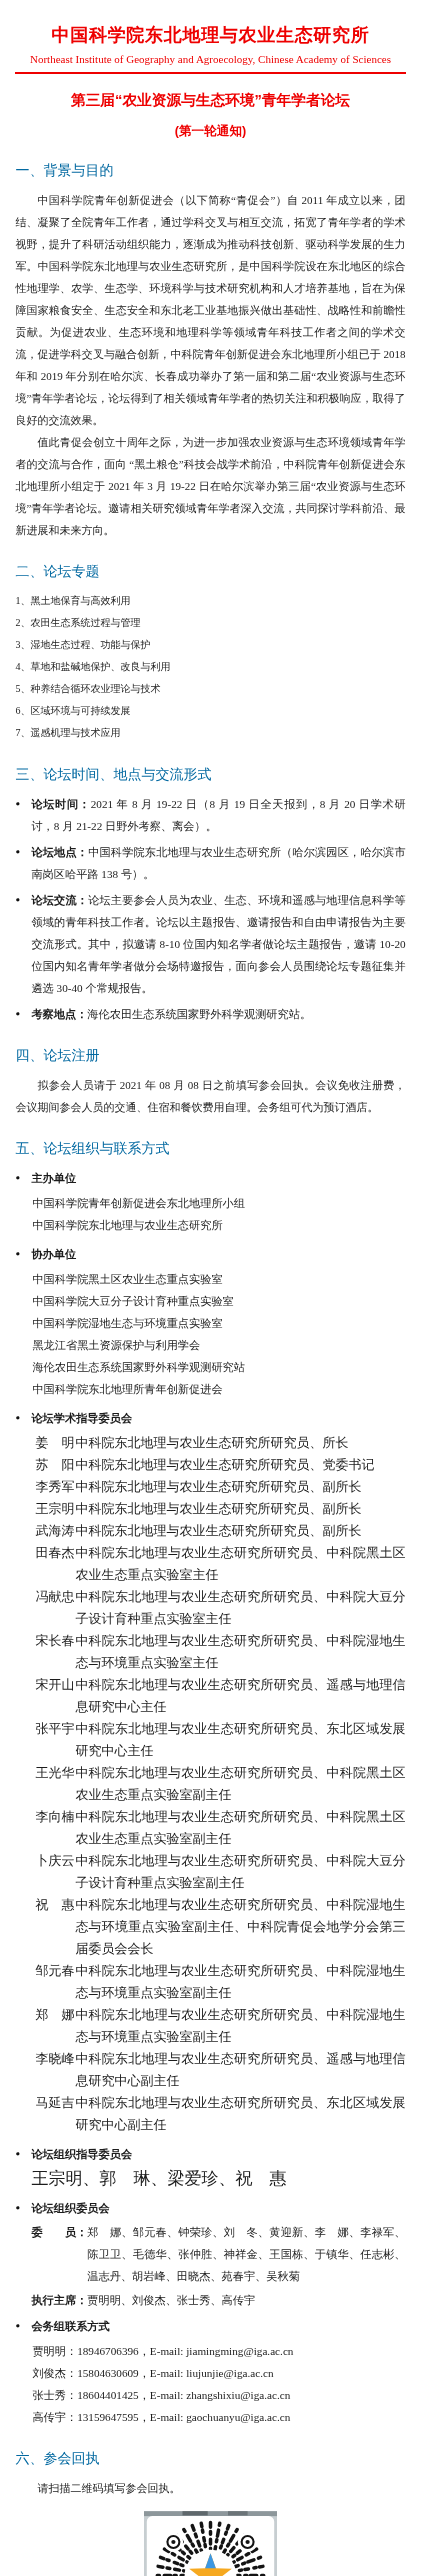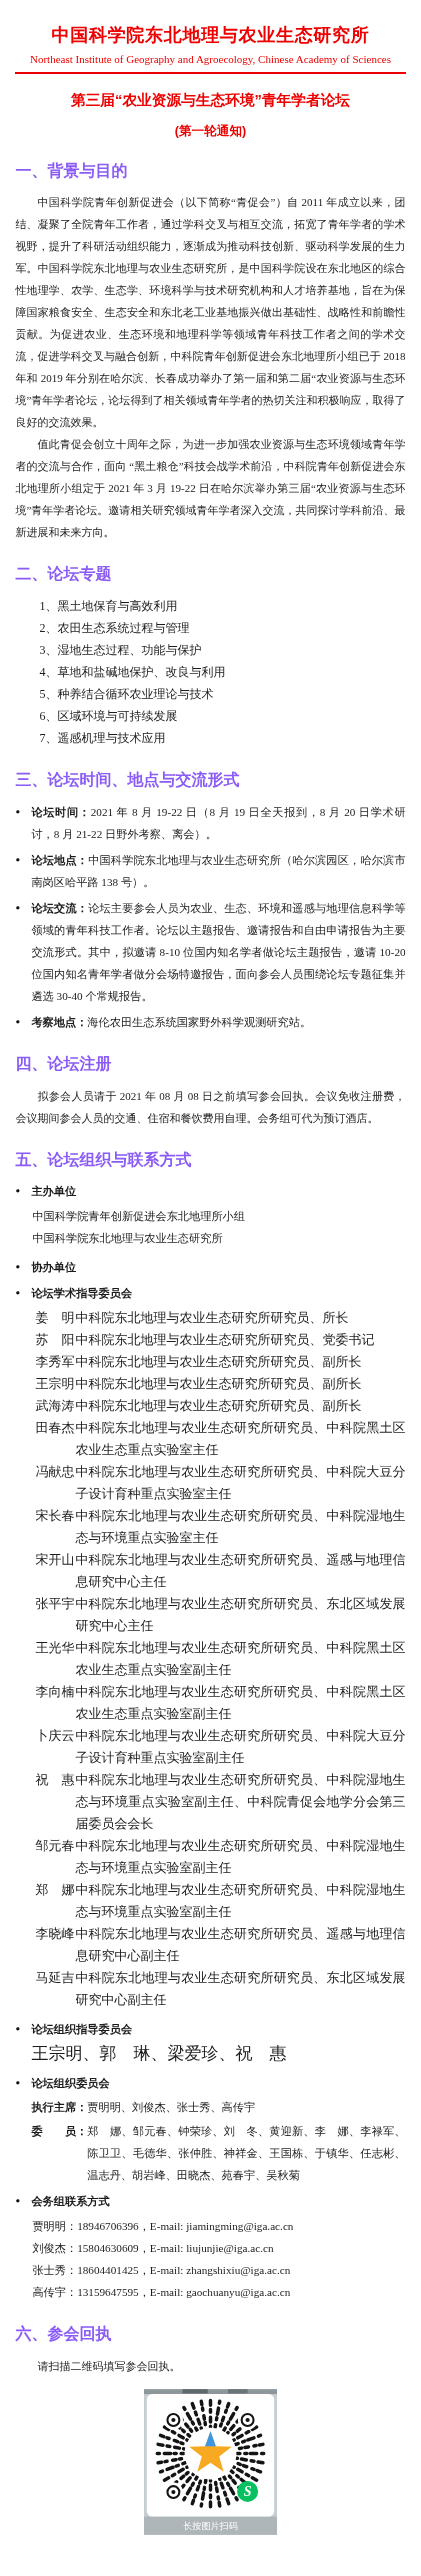--- a/index.html
+++ b/index.html
@@ -8,24 +8,24 @@
 
   
   .hdr{text-align:center;}
   .hdr-cn{color:#ee0000;font-family:"Liberation Sans",sans-serif;font-weight:700;font-size:18px;letter-spacing:0.7px;line-height:1.25;}
   .hdr-en{color:#ee0000;font-family:"Liberation Serif",serif;font-size:11px;margin-top:6.3px;line-height:1.2;}
   .redline{height:0;border-top:2.1px solid #ee0000;margin-top:6.3px;}
   .title1{color:#ee0000;font-family:"Liberation Sans",sans-serif;font-weight:700;font-size:14.7px;text-align:center;margin-top:17px;}
   .title2{color:#ee0000;font-family:"Liberation Sans",sans-serif;font-weight:700;font-size:12.6px;text-align:center;margin-top:12.6px;}
 
   
-  h2.sec{font-family:"Liberation Sans",sans-serif;font-weight:700;font-size:16px;color:#8b5cf6;margin:21px 0 9.8px 0;line-height:1.3;}
+  h2.sec{font-family:"Liberation Sans",sans-serif;font-weight:400;font-size:14px;color:#0369a1;margin:21px 0 9.8px 0;line-height:1.3;}
   p.body{font-size:11px;line-height:22px;text-align:justify;text-indent:2em;margin:0;}
   .topics{margin-top:7px;}
-  .topic{font-size:12px;line-height:22px;margin-left:24px;}
+  .topic{font-size:10px;line-height:22px;}
 
   .b{display:flex;font-size:11.2px;line-height:22px;margin-top:4.2px;}
   .dot{width:16px;flex:none;font-size:7.7px;color:#111;}
   .bc{flex:1;text-align:justify;}
   .blbl{font-family:"Liberation Sans",sans-serif;font-weight:700;}
   .glbl{font-family:"Liberation Sans",sans-serif;font-weight:700;font-size:11.2px;}
 
   .sub{margin:2.8px 0 7px 17px;}
   .subitem{font-size:11.2px;line-height:22px;}
 
@@ -123,20 +123,29 @@
     <div class="sub">
 
     <div class="subitem">中国科学院青年创新促进会东北地理所小组</div>
         <div class="subitem">中国科学院东北地理与农业生态研究所</div>
       </div>
 
     <div class="b">
       <span class="dot">●</span>
       <span class="glbl">协办单位</span>
     </div>
+    <div class="sub">
+
+    <div class="subitem">中国科学院黑土区农业生态重点实验室</div>
+        <div class="subitem">中国科学院大豆分子设计育种重点实验室</div>
+        <div class="subitem">中国科学院湿地生态与环境重点实验室</div>
+        <div class="subitem">黑龙江省黑土资源保护与利用学会</div>
+        <div class="subitem">海伦农田生态系统国家野外科学观测研究站</div>
+        <div class="subitem">中国科学院东北地理所青年创新促进会</div>
+      </div>
 
     <div class="b">
       <span class="dot">●</span>
       <span class="glbl">论坛学术指导委员会</span>
     </div>
     <div class="crows">
 
         <div class="crow">
           <span class="cname">姜　明</span>
           <span class="cdesc">中科院东北地理与农业生态研究所研究员、所长</span>
@@ -230,28 +239,28 @@
 
     <div class="b">
       <span class="dot">●</span>
       <span class="glbl">论坛组织指导委员会</span>
     </div>
     <div class="steer">王宗明、郭　琳、梁爱珍、祝　惠</div>
 
     <div class="b">
       <span class="dot">●</span>
       <span class="glbl">论坛组织委员会</span>
+    </div>
+    <div class="kv">
+      <span class="kvl">委　　员：</span>
+      <span class="kvv">郑　娜、邹元春、钟荣珍、刘　冬、黄迎新、李　娜、李禄军、陈卫卫、毛德华、张仲胜、神祥金、王国栋、于镇华、任志彬、温志丹、胡岩峰、田晓杰、苑春宇、吴秋菊</span>
     </div>
     <div class="kv">
       <span class="kvl">执行主席：</span>
       <span class="kvv">贾明明、刘俊杰、张士秀、高传宇</span>
-    </div>
-    <div class="kv">
-      <span class="kvl">委　　员：</span>
-      <span class="kvv">郑　娜、邹元春、钟荣珍、刘　冬、黄迎新、李　娜、李禄军、陈卫卫、毛德华、张仲胜、神祥金、王国栋、于镇华、任志彬、温志丹、胡岩峰、田晓杰、苑春宇、吴秋菊</span>
     </div>
 
     <div class="b">
       <span class="dot">●</span>
       <span class="glbl">会务组联系方式</span>
     </div>
     <div class="sub">
 
     <div class="subitem">贾明明：18946706396，E-mail: jiamingming@iga.ac.cn</div>
         <div class="subitem">刘俊杰：15804630609，E-mail: liujunjie@iga.ac.cn</div>

